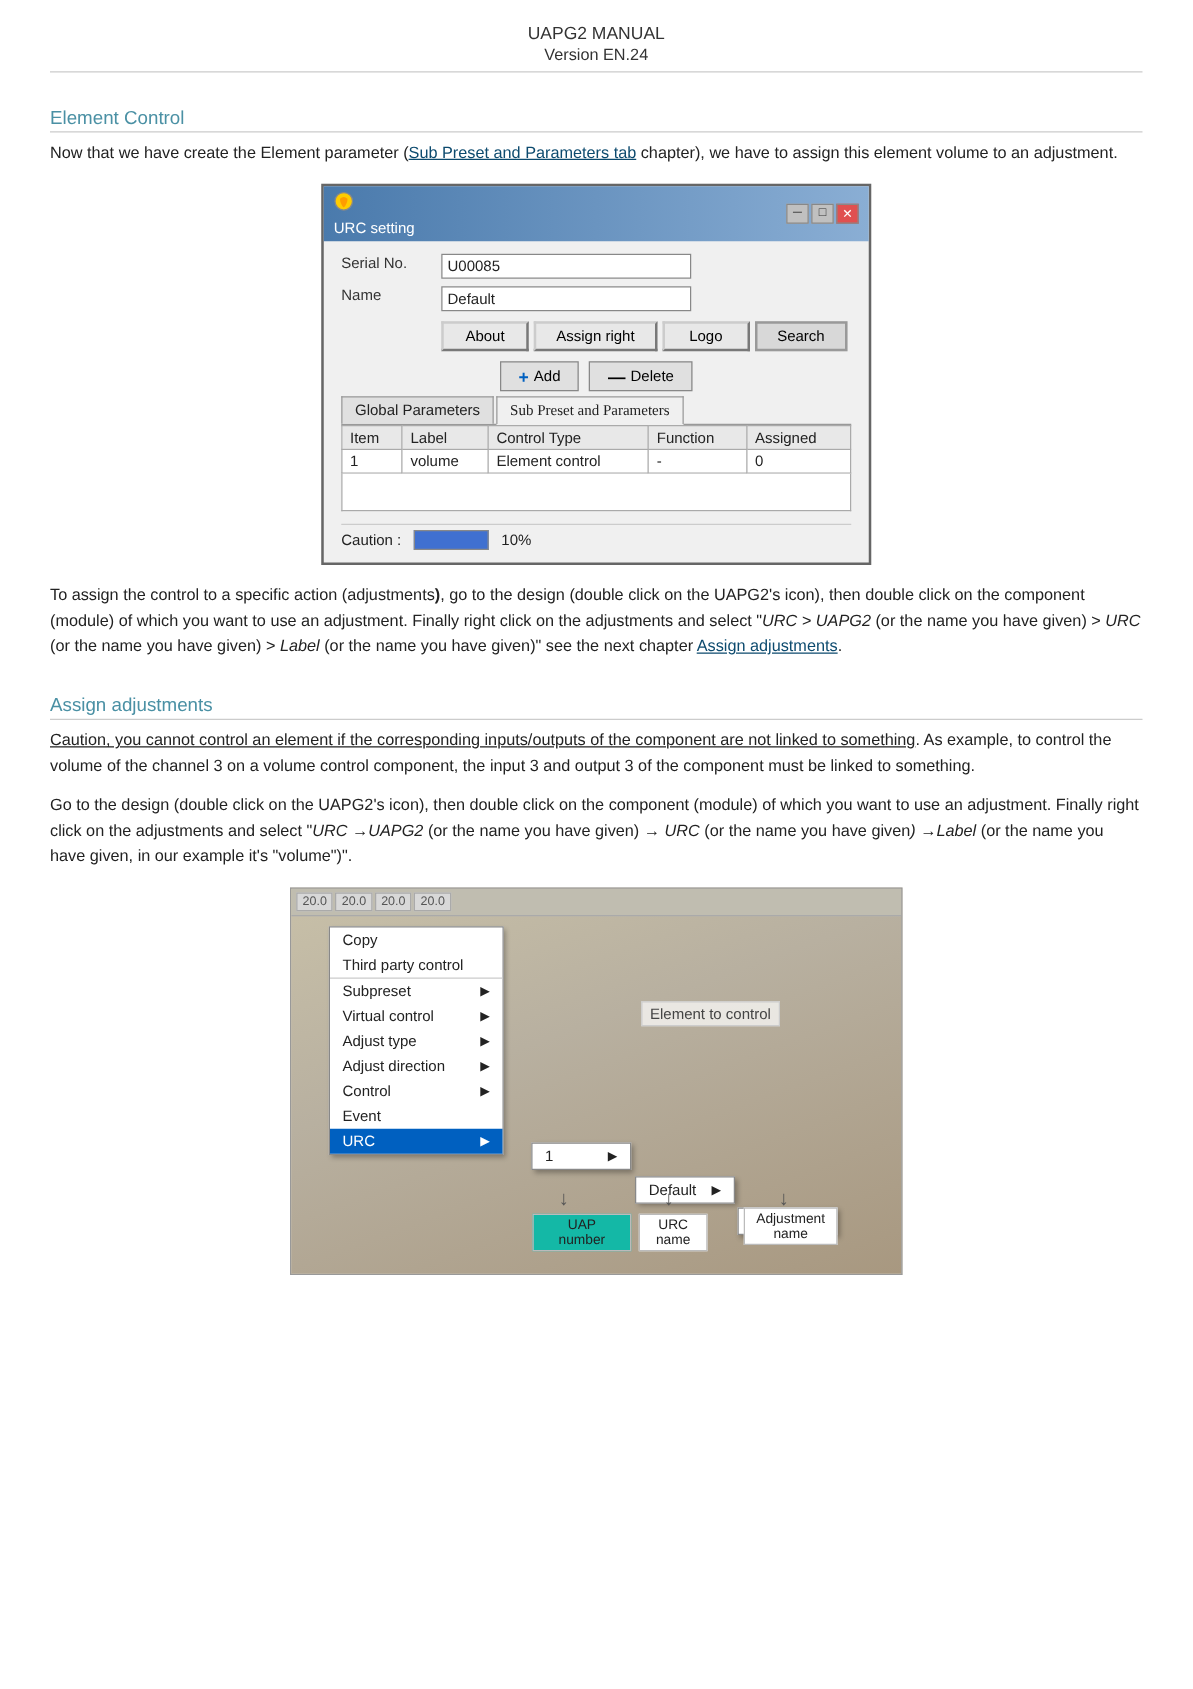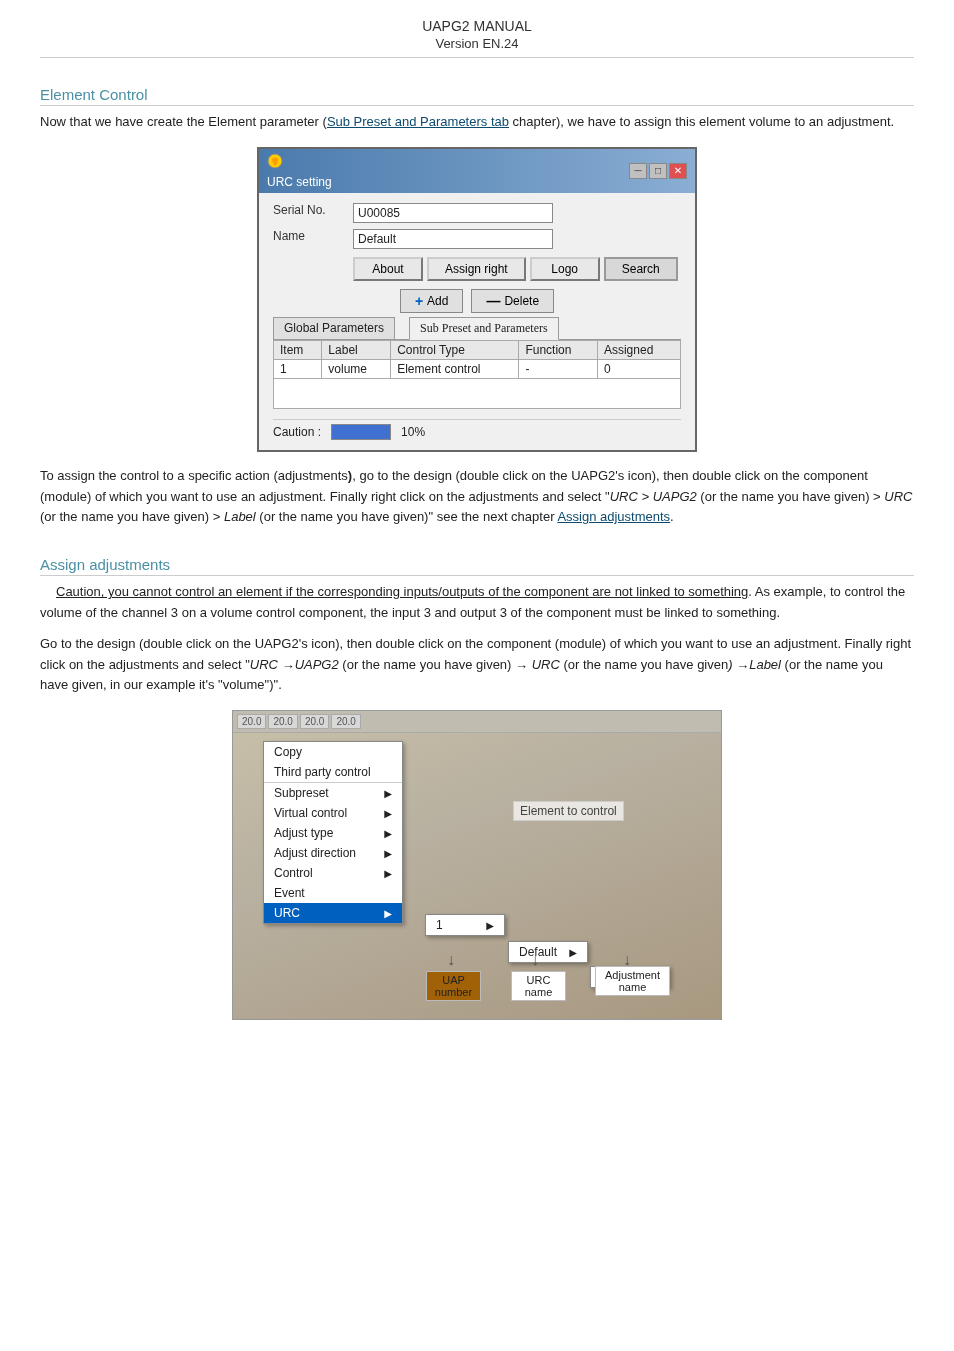--- a/index.html
+++ b/index.html
@@ -153,21 +153,21 @@
       border-bottom: 1px solid #999;
       margin-bottom: 0;
     }
     .tab {
       border: 1px solid #999;
       border-bottom: none;
       background: #e0e0e0;
       padding: 3px 10px;
       font-size: 12px;
       cursor: pointer;
-      margin-right: 14px;
+      margin-right: 2px;
     }
     .tab.active {
       background: #f0f0f0;
       border-bottom: 1px solid #f0f0f0;
       margin-bottom: -1px;
       font-family: Liberation Serif, serif;
     }
     .urc-table {
       width: 100%;
       border-collapse: collapse;
@@ -315,21 +315,21 @@
       top: 90px;
       left: 280px;
       font-size: 12px;
       color: #444;
       background: rgba(255,255,255,0.7);
       padding: 2px 6px;
       border: 1px solid #ccc;
     }
 
     
-    .underline { text-decoration: underline; margin-left: 16px; }
+    .underline { text-decoration: underline; }
 
     
     .footer {
       text-align: center;
       margin-top: 30px;
       padding-top: 10px;
       border-top: 1px solid #ccc;
     }
     .footer-brand {
       font-size: 12px;
@@ -512,21 +512,21 @@
     </div>
 
     <div class="subsubsub-menu">
       <div class="subsub-item">
           <span>volume</span>
         </div>
     </div>
 
     <div class="elem-label">Element to control</div>
 
-    <div style="position:absolute;top:260px;left:193px;background:#a16207;border:1px solid #bbb;padding:2px 5px;font-size:11px;text-align:center;width:55px;">UAP<br>number</div>
+    <div style="position:absolute;top:260px;left:193px;background:#14b8a6;border:1px solid #bbb;padding:2px 5px;font-size:11px;text-align:center;width:79px;">UAP<br>number</div>
 
     <div style="position:absolute;top:240px;left:214px;font-size:16px;color:#555;">↓</div>
 
     <div style="position:absolute;top:260px;left:278px;background:white;border:1px solid #bbb;padding:2px 5px;font-size:11px;text-align:center;width:55px;">URC<br>name</div>
     <div style="position:absolute;top:240px;left:298px;font-size:16px;color:#555;">↓</div>
 
     <div style="position:absolute;top:255px;left:362px;background:white;border:1px solid #bbb;padding:2px 5px;font-size:11px;text-align:center;width:75px;">Adjustment<br>name</div>
     <div style="position:absolute;top:240px;left:390px;font-size:16px;color:#555;">↓</div>
   </div>
 

